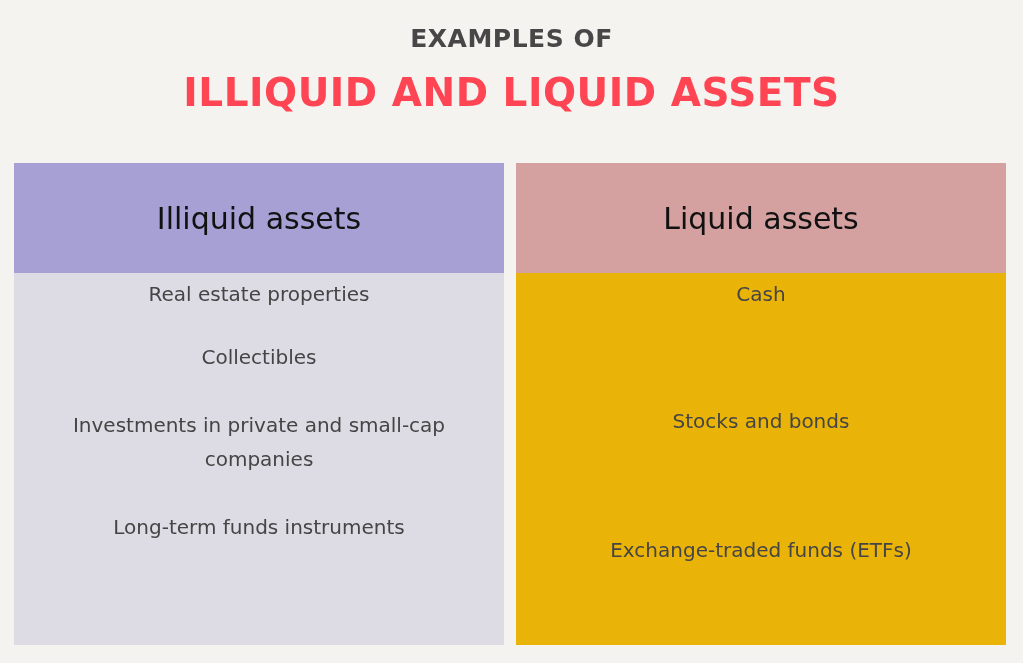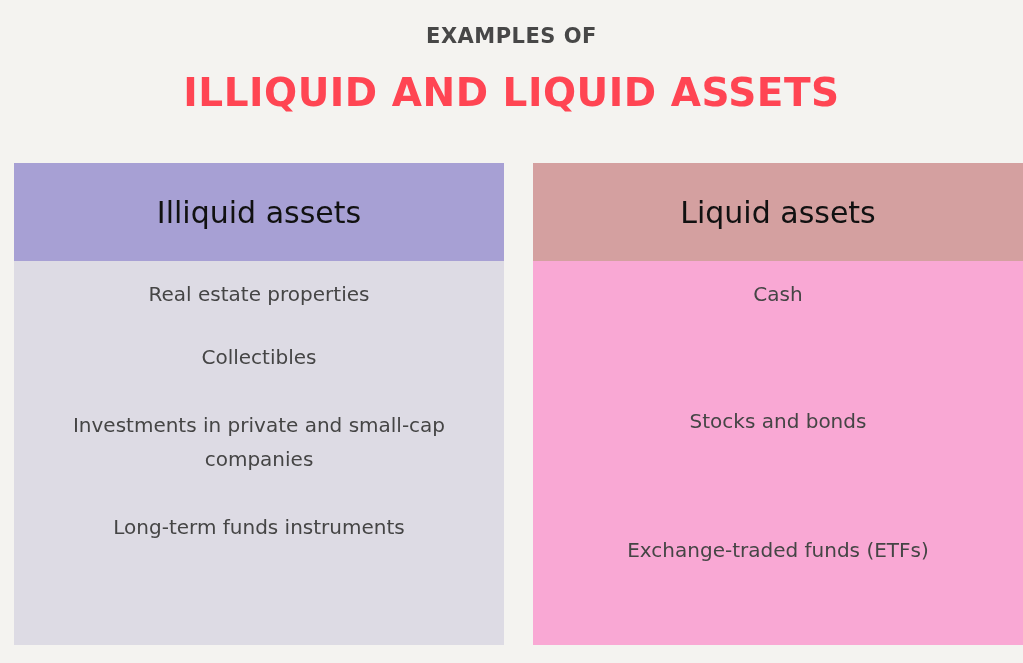--- a/index.html
+++ b/index.html
@@ -1,23 +1,23 @@
 <!DOCTYPE html>
 <html><head>
 <meta charset="utf-8">
 <style>
   html, body { margin:0; padding:0; }
   body { width:1023px; height:663px; background:#f4f3f0; position:relative; overflow:hidden; font-family:"DejaVu Sans", sans-serif; }
   .title { position:absolute; left:0; width:1023px; text-align:center; font-weight:bold; letter-spacing:0.5px; }
-  .t1 { top:24px; font-size:21px; color:#474747; }
+  .t1 { top:24px; font-size:25px; color:#474747; }
   .t2 { top:70px; font-size:39px; color:#ff4553; }
   .col { position:absolute; top:163px; width:490px; height:482px; }
   .left { left:14px; background:#dddbe4; }
-  .right { left:533px; background:#f9a8d4; }
-  .head { height:98px; display:flex; align-items:center; justify-content:center; font-size:30px; color:#111; }
+  .right { left:516px; background:#eab308; }
+  .head { height:110px; display:flex; align-items:center; justify-content:center; font-size:30px; color:#111; }
   .left .head { background:#a7a0d4; }
   .right .head { background:#d4a0a0; }
   .item { position:absolute; left:0; width:490px; text-align:center; font-size:20px; color:#454545; line-height:34px; }
 </style>
 </head>
 <body>
 
 <div class="title t1">EXAMPLES OF</div>
 <div class="title t2">ILLIQUID AND LIQUID ASSETS</div>
 

